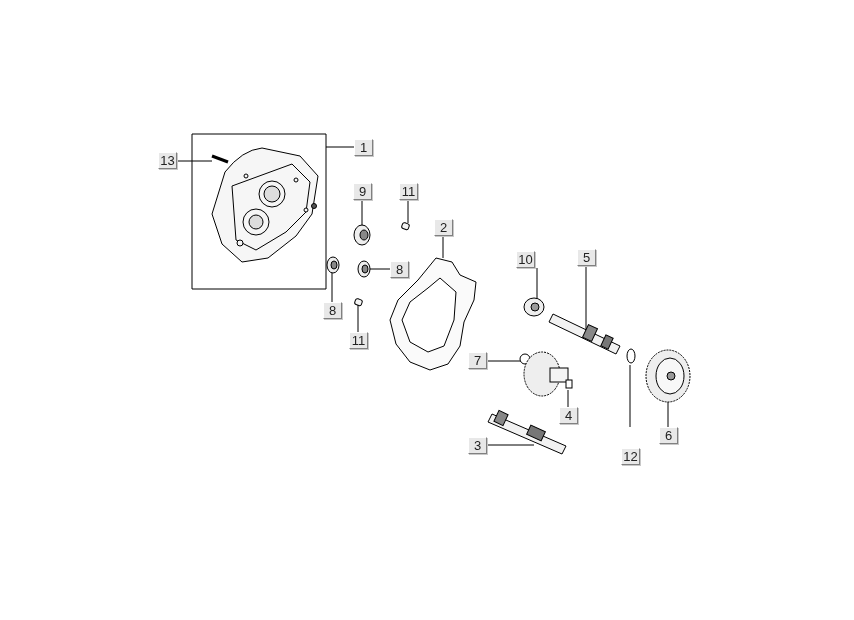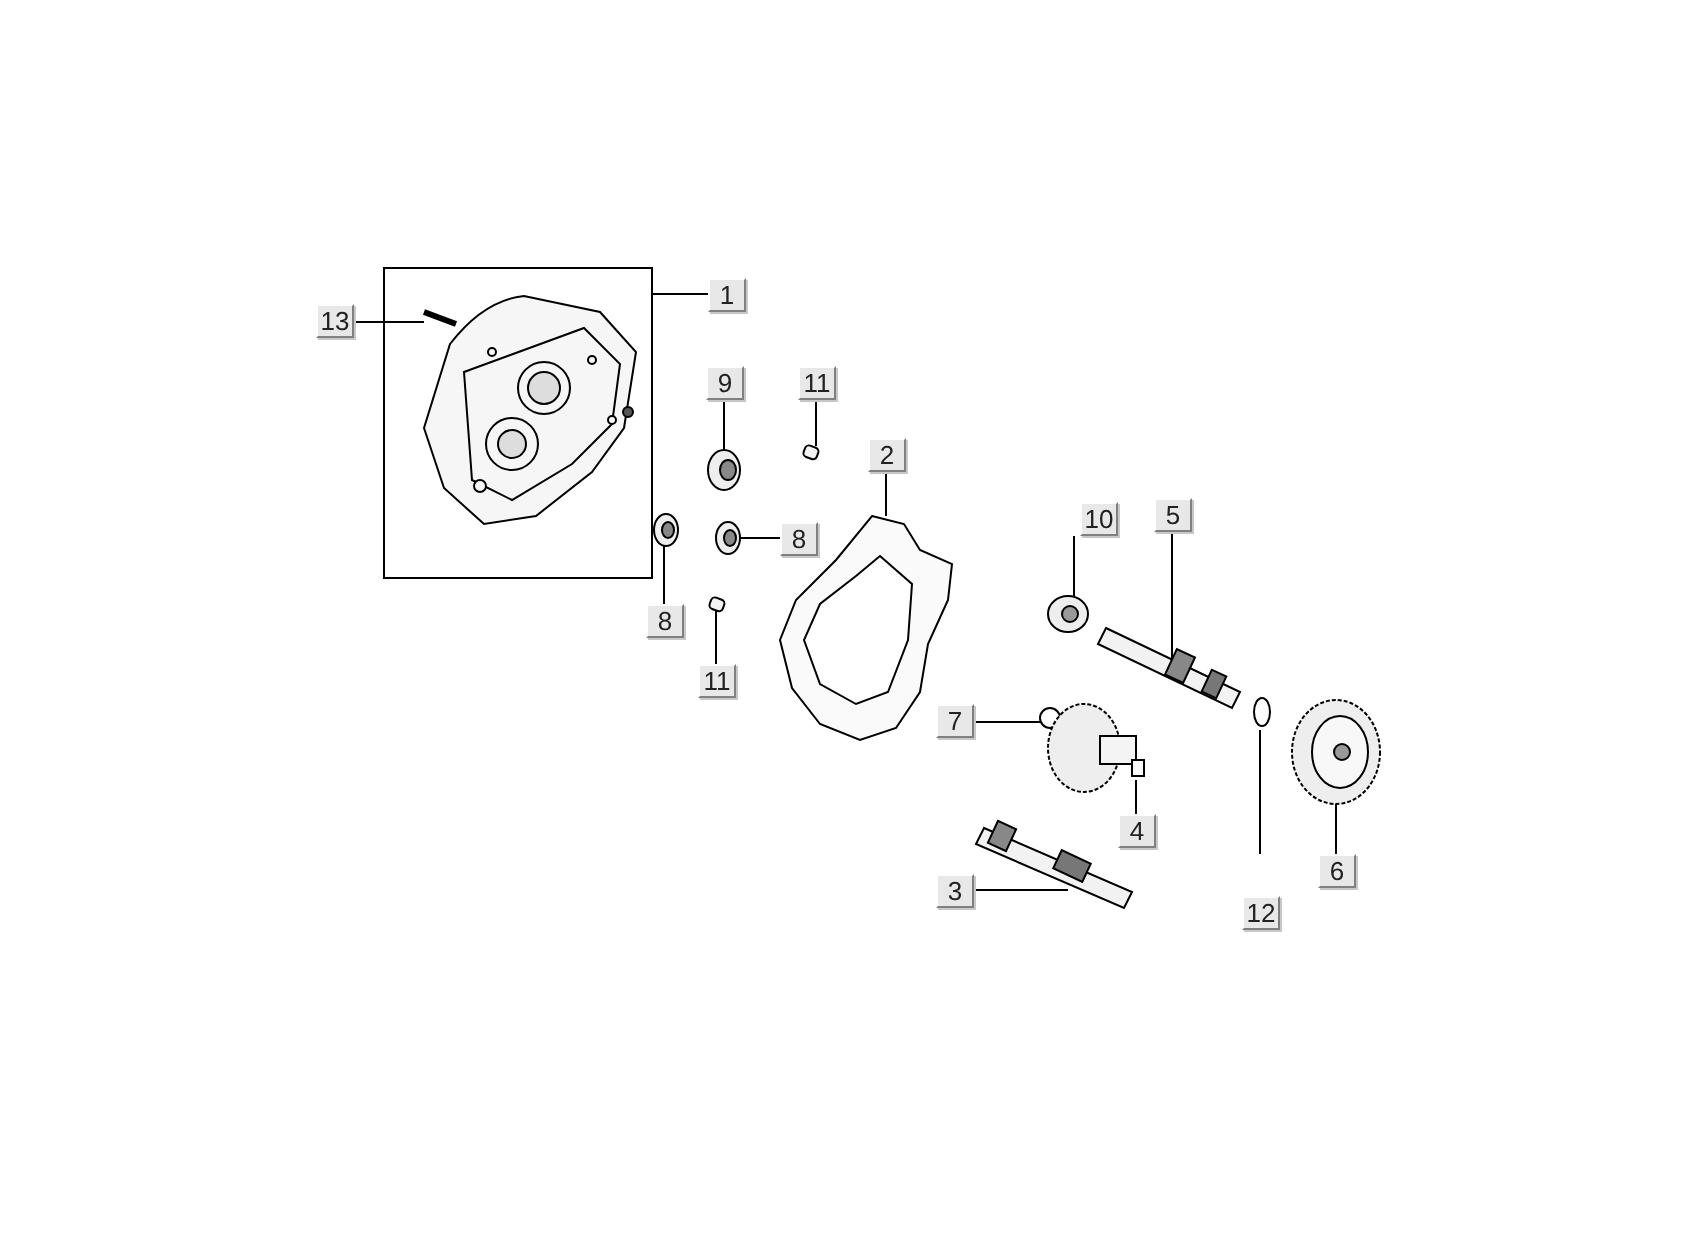--- a/index.html
+++ b/index.html
@@ -107,18 +107,18 @@
     <div class="lbl" style="left: 354px; top: 139px;">1</div>
     <div class="lbl" style="left: 434px; top: 219px;">2</div>
     <div class="lbl" style="left: 468px; top: 437px;">3</div>
     <div class="lbl" style="left: 559px; top: 407px;">4</div>
     <div class="lbl" style="left: 577px; top: 249px;">5</div>
     <div class="lbl" style="left: 659px; top: 427px;">6</div>
     <div class="lbl" style="left: 468px; top: 352px;">7</div>
     <div class="lbl" style="left: 323px; top: 302px;">8</div>
     <div class="lbl" style="left: 390px; top: 261px;">8</div>
     <div class="lbl" style="left: 353px; top: 183px;">9</div>
-    <div class="lbl" style="left: 540px; top: 251px;">10</div>
+    <div class="lbl" style="left: 516px; top: 251px;">10</div>
     <div class="lbl" style="left: 399px; top: 183px;">11</div>
     <div class="lbl" style="left: 349px; top: 332px;">11</div>
     <div class="lbl" style="left: 621px; top: 448px;">12</div>
     <div class="lbl" style="left: 158px; top: 152px;">13</div>
   </div>
 
 </body></html>

